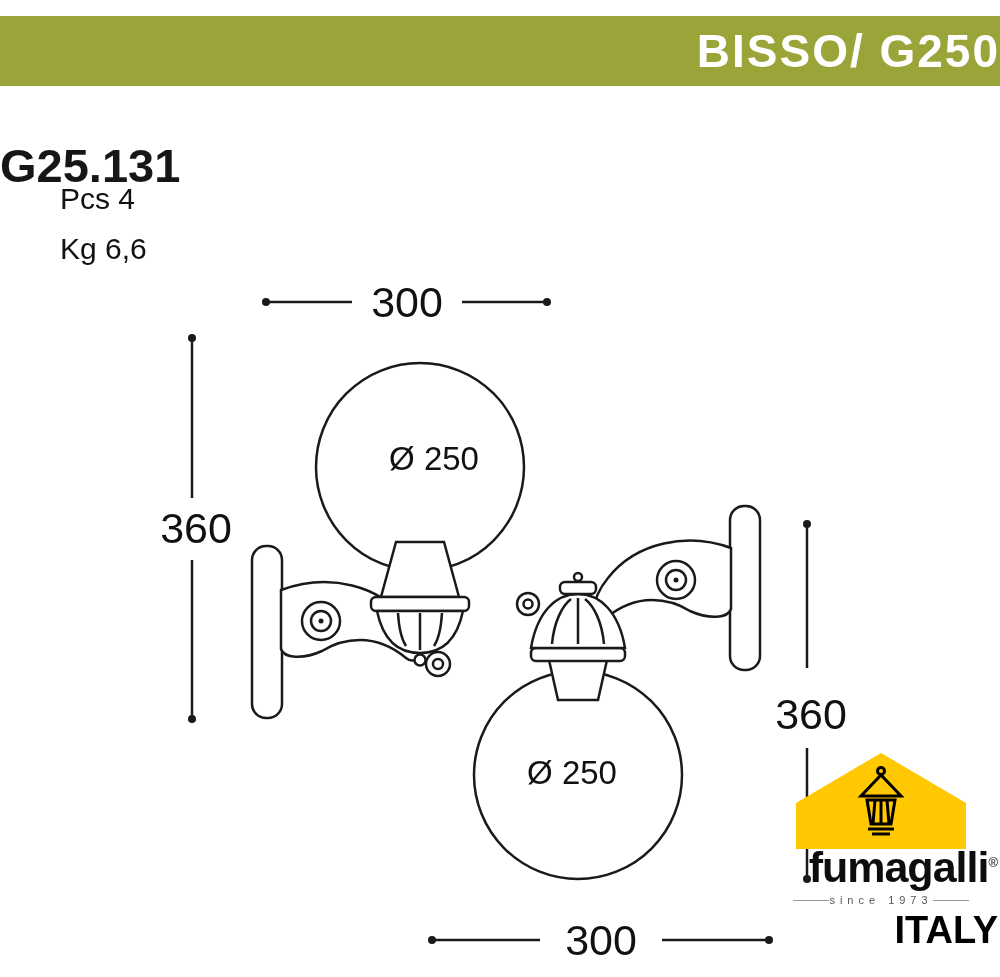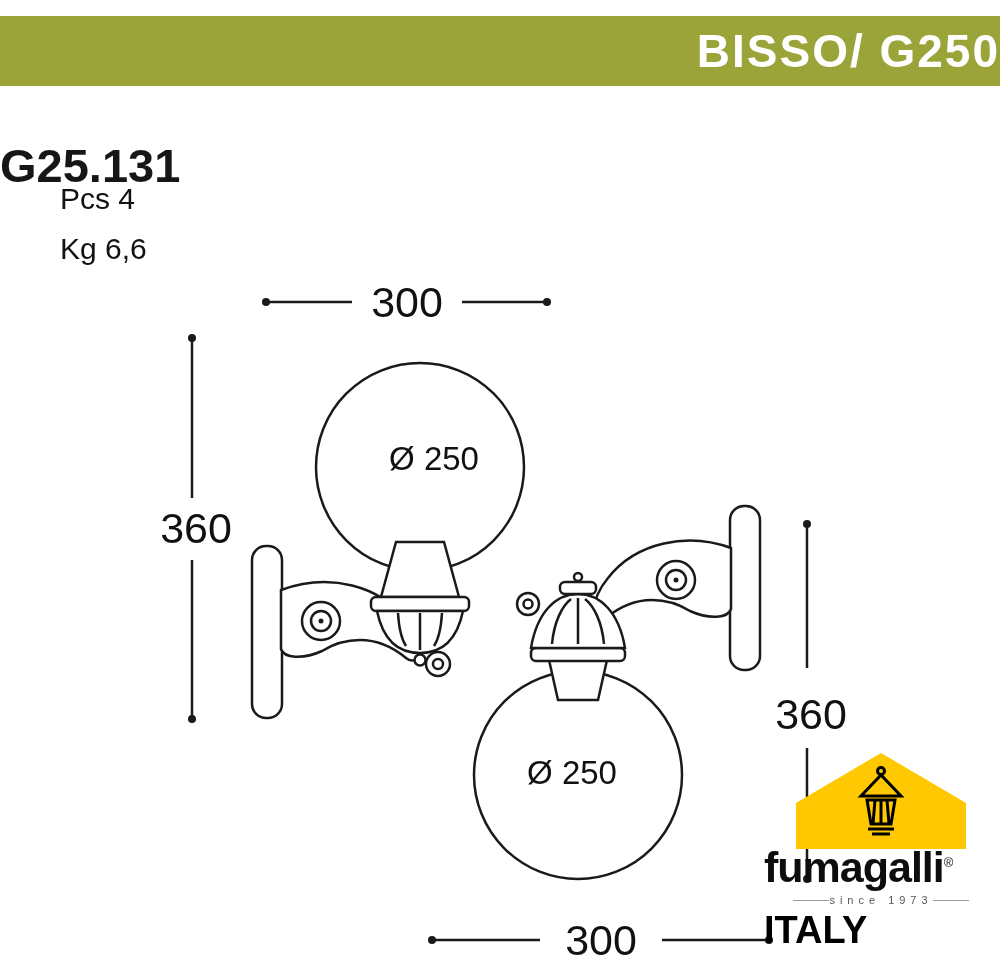--- a/index.html
+++ b/index.html
@@ -47,21 +47,21 @@
   }
   .dia {
     font-size: 33px;
     fill: #111111;
     font-family: "Liberation Sans", sans-serif;
   }
   .logo {
     position: absolute;
     left: 764px; top: 748px;
     width: 234px; height: 226px;
-    text-align: left;
+    text-align: right;
   }
   .logo .crest { display: block; margin: 0 auto; }
   .brand {
     font-size: 43px;
     font-weight: 700;
     color: #0d0d0d;
     line-height: 1;
     margin-top: -4px;
     letter-spacing: -1px;
   }

